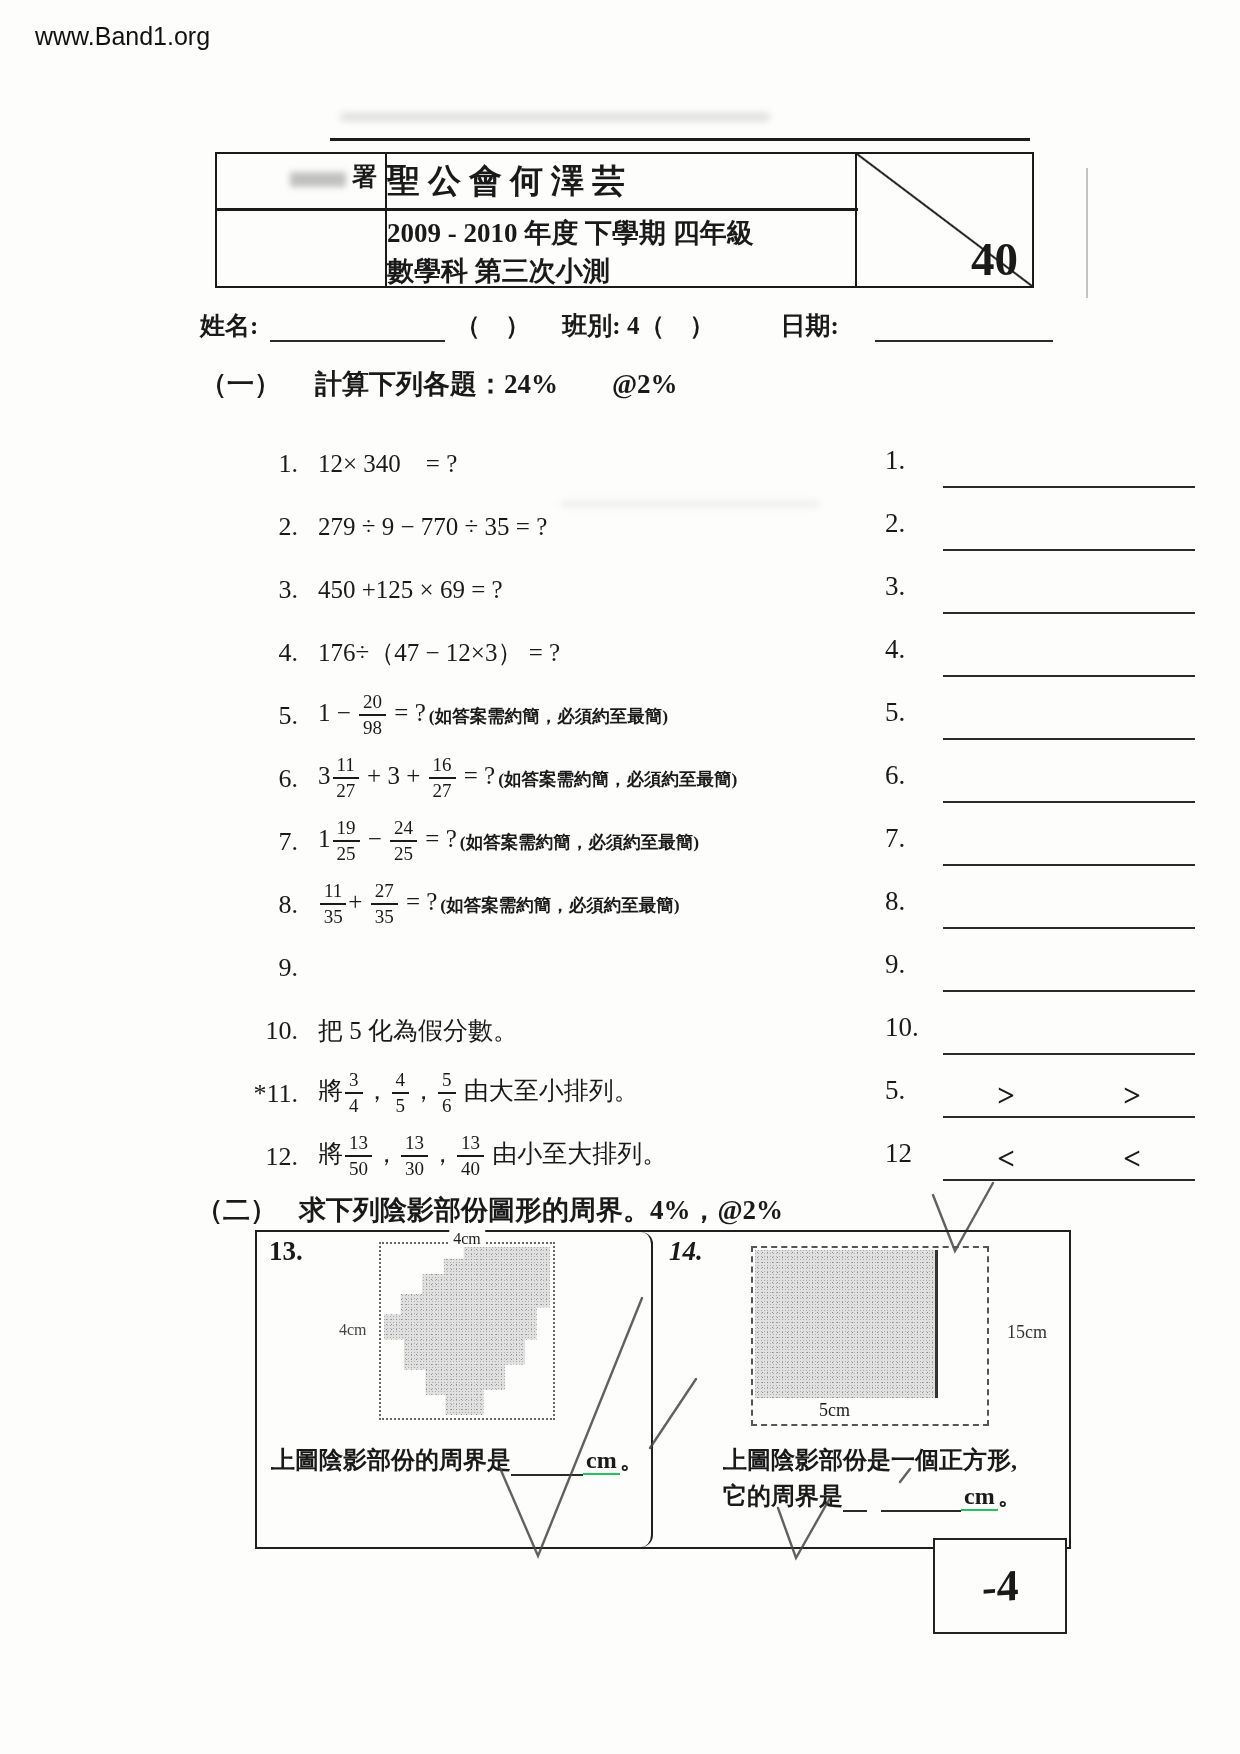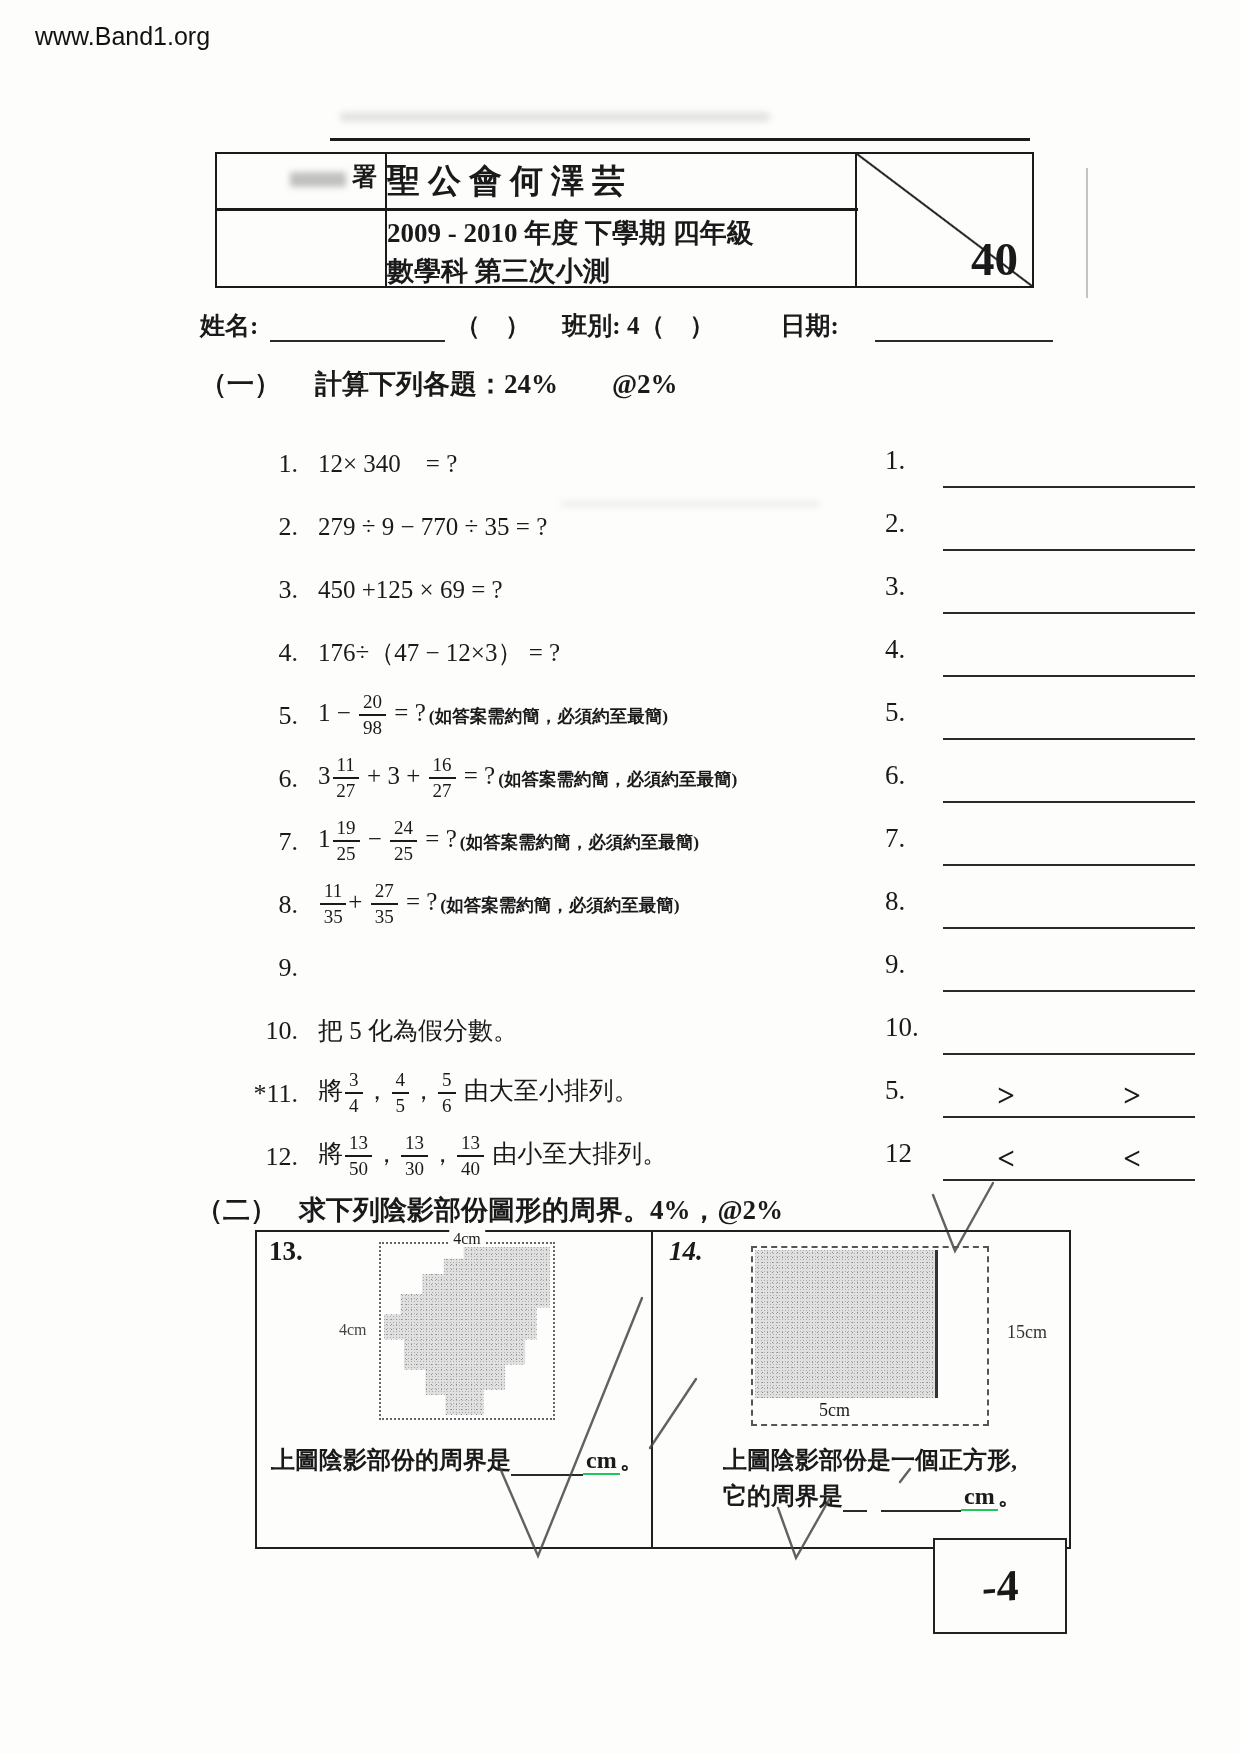--- a/index.html
+++ b/index.html
@@ -58,21 +58,21 @@
   
   .a-col{position:absolute;left:885px;top:432px;width:312px;}
   .a-row{height:63px;position:relative;}
   .a-no{position:absolute;left:0;top:13px;font-size:27px;}
   .a-line{position:absolute;left:58px;right:2px;bottom:7px;border-bottom:2px solid #2b2b2b;}
   .a-vals{position:absolute;left:58px;right:2px;bottom:11px;display:flex;
     justify-content:space-around;font-size:31px;font-weight:600;}
   
   .prob-box{position:absolute;left:255px;top:1230px;width:812px;height:315px;
     border:2.5px solid #1f1f1f;display:flex;}
-  .cell13{width:394px;border-right:2.5px solid #1f1f1f;position:relative;}
+  .cell13{width:394px;border-right:2.5px solid #1f1f1f;position:relative;border-radius:12px;}
   .cell14{flex:1;position:relative;}
   .cell-no{position:absolute;left:12px;top:4px;font-size:27px;font-weight:600;}
   .stipple{background-color:#e0e0e0;
     background-image:radial-gradient(#8a8a8a .9px,transparent 1px),radial-gradient(#ababab .8px,transparent .95px);
     background-size:5px 5px,3px 3px;background-position:0 0,2px 2px;}
   
   .fig13{position:absolute;left:122px;top:10px;width:172px;height:174px;border:2px dotted #666;}
   .fig13-step{position:absolute;inset:3px;
     clip-path:polygon(48% 0,100% 0,100% 36%,92% 36%,92% 55%,85% 55%,85% 70%,73% 70%,73% 85%,
       60% 85%,60% 100%,37% 100%,37% 88%,25% 88%,25% 73%,12% 73%,12% 55%,0 55%,0 40%,10% 40%,

